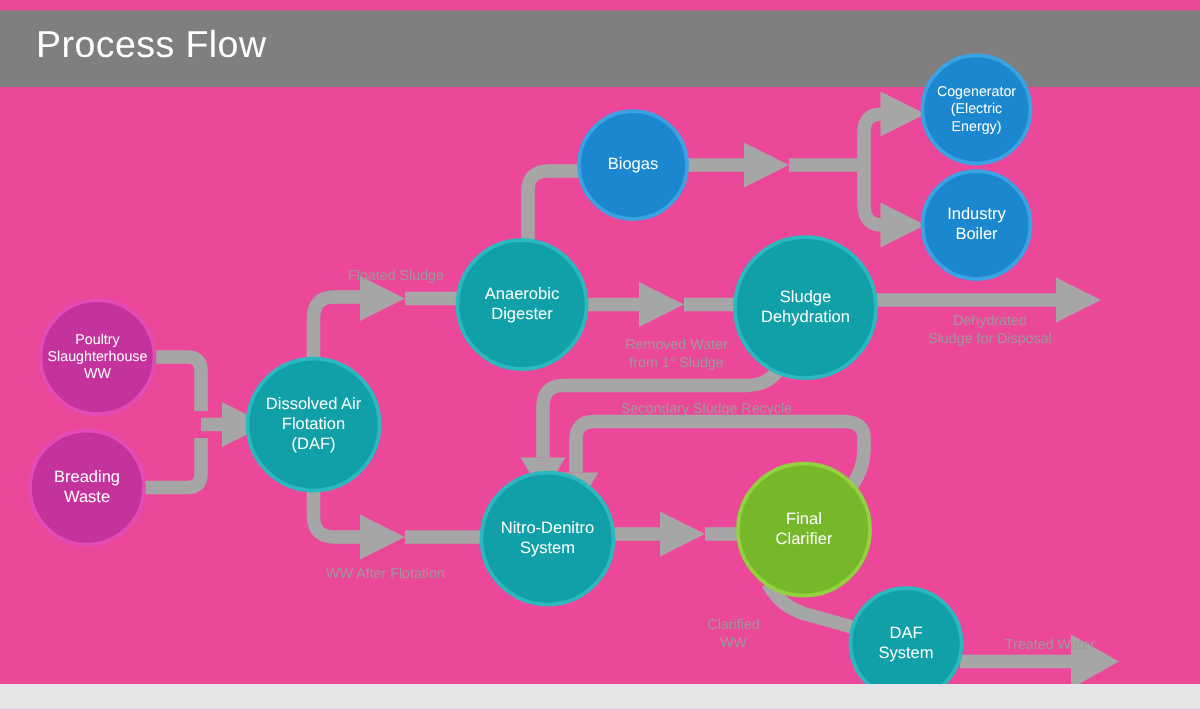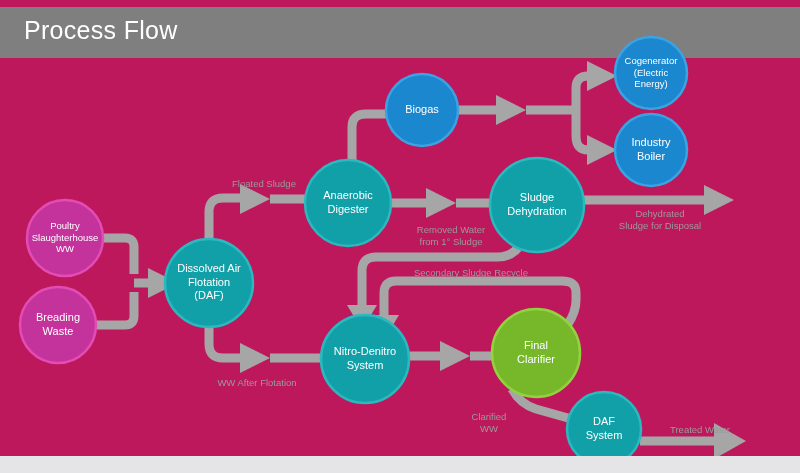--- a/index.html
+++ b/index.html
@@ -7,21 +7,21 @@
     padding: 0;
     background: #ffffff;
   }
   body {
     font-family: "Liberation Sans", sans-serif;
   }
   #page {
     position: relative;
     width: 800px;
     height: 473px;
-    background: #be185d;
+    background: #ec4899;
     overflow: hidden;
   }
   #title-bar {
     position: absolute;
     left: 0;
     top: 7px;
     width: 800px;
     height: 51px;
     background: #7f7f7f;
   }

